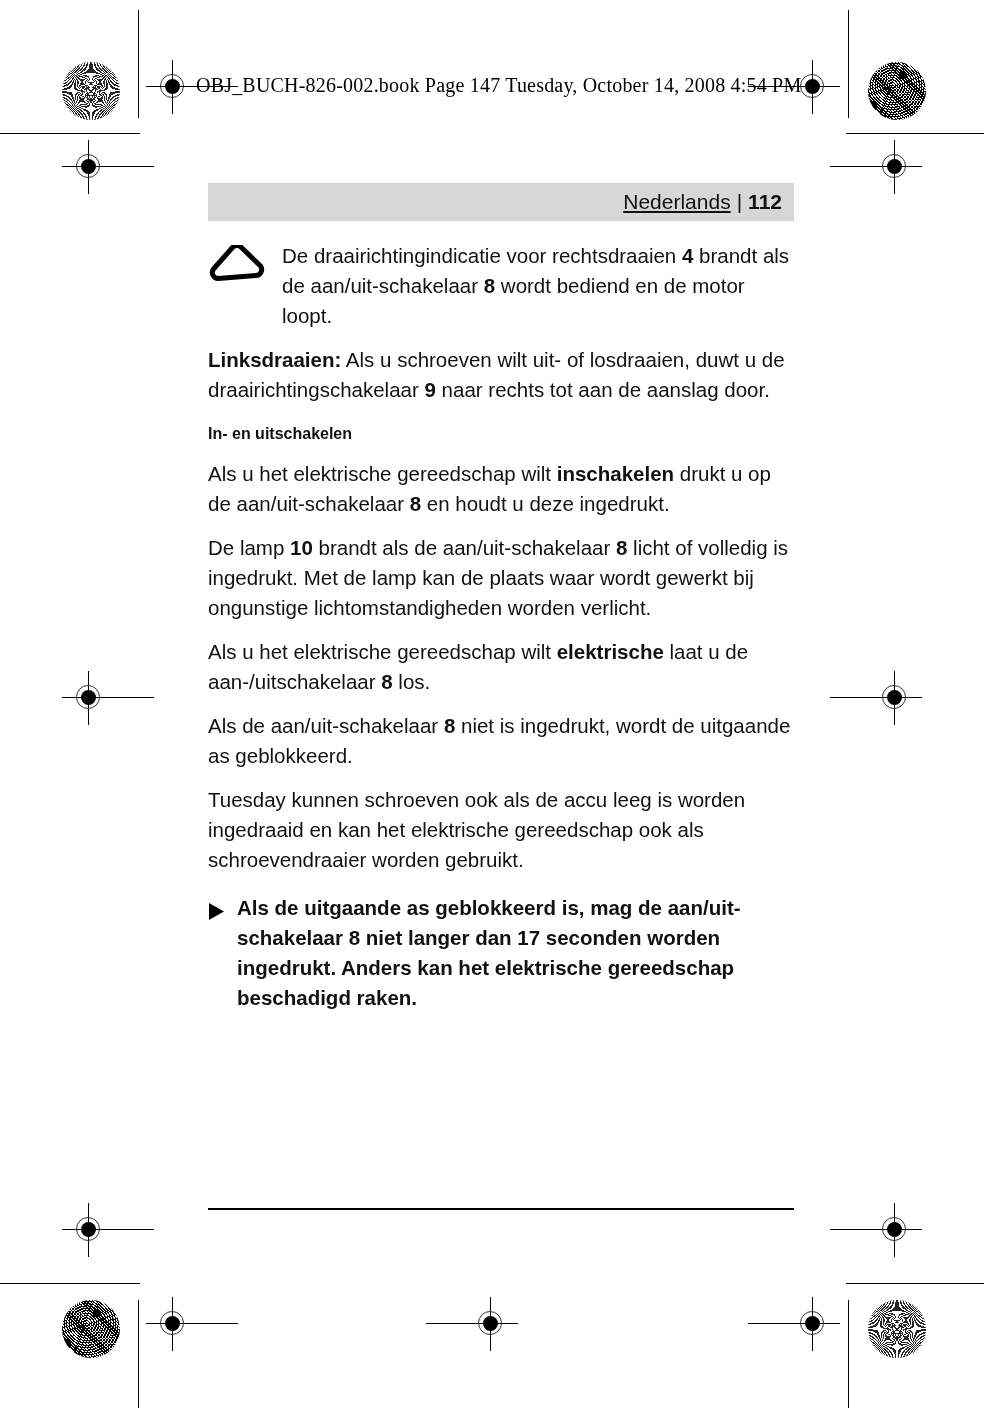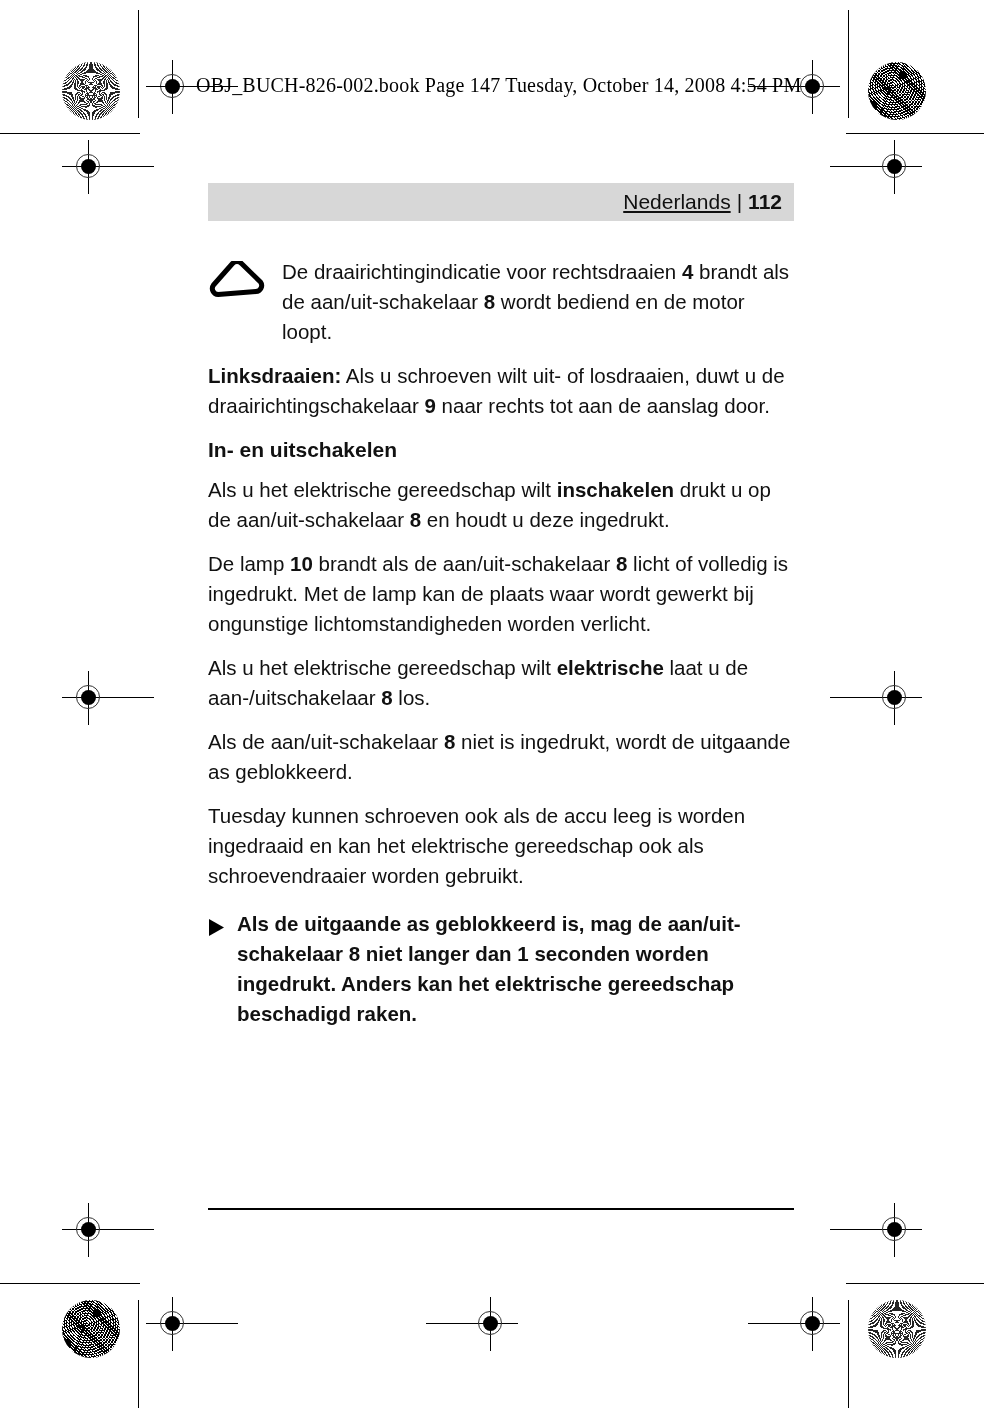--- a/index.html
+++ b/index.html
@@ -127,31 +127,31 @@
     padding-right: 12px;
     box-sizing: border-box;
     font-size: 21px;
     color: #111;
   }
   .page-head-bar .lang { font-weight: 400; text-decoration: underline; }
   .page-head-bar .sep { margin: 0 6px; font-weight: 400; }
   .page-head-bar .pnum { font-weight: bold; }
 
   .content {
-    padding-top: 36px;
+    padding-top: 20px;
     font-size: 20.5px;
     line-height: 30px;
     color: #111;
   }
 
   p { margin: 0 0 14px 0; }
   b, strong { font-weight: bold; }
 
   h3.sub {
-    font-size: 21px;
+    font-size: 16px;
     line-height: 30px;
     font-weight: bold;
     margin: 32px 0 10px 0;
   }
   h3.sub.tight { margin-top: 14px; }
 
   
   .icon-para {
     display: flex;
     align-items: flex-start;
@@ -317,20 +317,20 @@
       <p>De lamp <b>10</b> brandt als de aan/uit-schakelaar <b>8</b> licht of volledig is ingedrukt. Met de lamp kan de plaats waar wordt gewerkt bij ongunstige lichtomstandigheden worden verlicht.</p>
       <p>Als u het elektrische gereedschap wilt <b>elektrische</b> laat u de aan-/uitschakelaar <b>8</b> los.</p>
       <p>Als de aan/uit-schakelaar <b>8</b> niet is ingedrukt, wordt de uitgaande as geblokkeerd.</p>
       <p>Tuesday kunnen schroeven ook als de accu leeg is worden ingedraaid en kan het elektrische gereedschap ook als schroevendraaier worden gebruikt.</p>
       <div class="bullet-item">
         <span class="marker">
           <svg width="17" height="19" viewBox="0 0 17 19">
             <path d="M1 1 L16 9.5 L1 18 Z" fill="#000"></path>
           </svg>
         </span>
-        <div class="btxt"><b>Als de uitgaande as geblokkeerd is, mag de aan/uit-schakelaar 8 niet langer dan 1 seconden worden ingedrukt. Anders kan het elektrische gereedschap beschadigd raken.</b></div>
+        <div class="btxt"><b>Als de uitgaande as geblokkeerd is, mag de aan/uit-schakelaar 8 niet langer dan 17 seconden worden ingedrukt. Anders kan het elektrische gereedschap beschadigd raken.</b></div>
       </div>
     </div>
 </div>
 
 <div class="page-footer">
   <div class="rule"></div>
 </div>
 
 </body></html>

